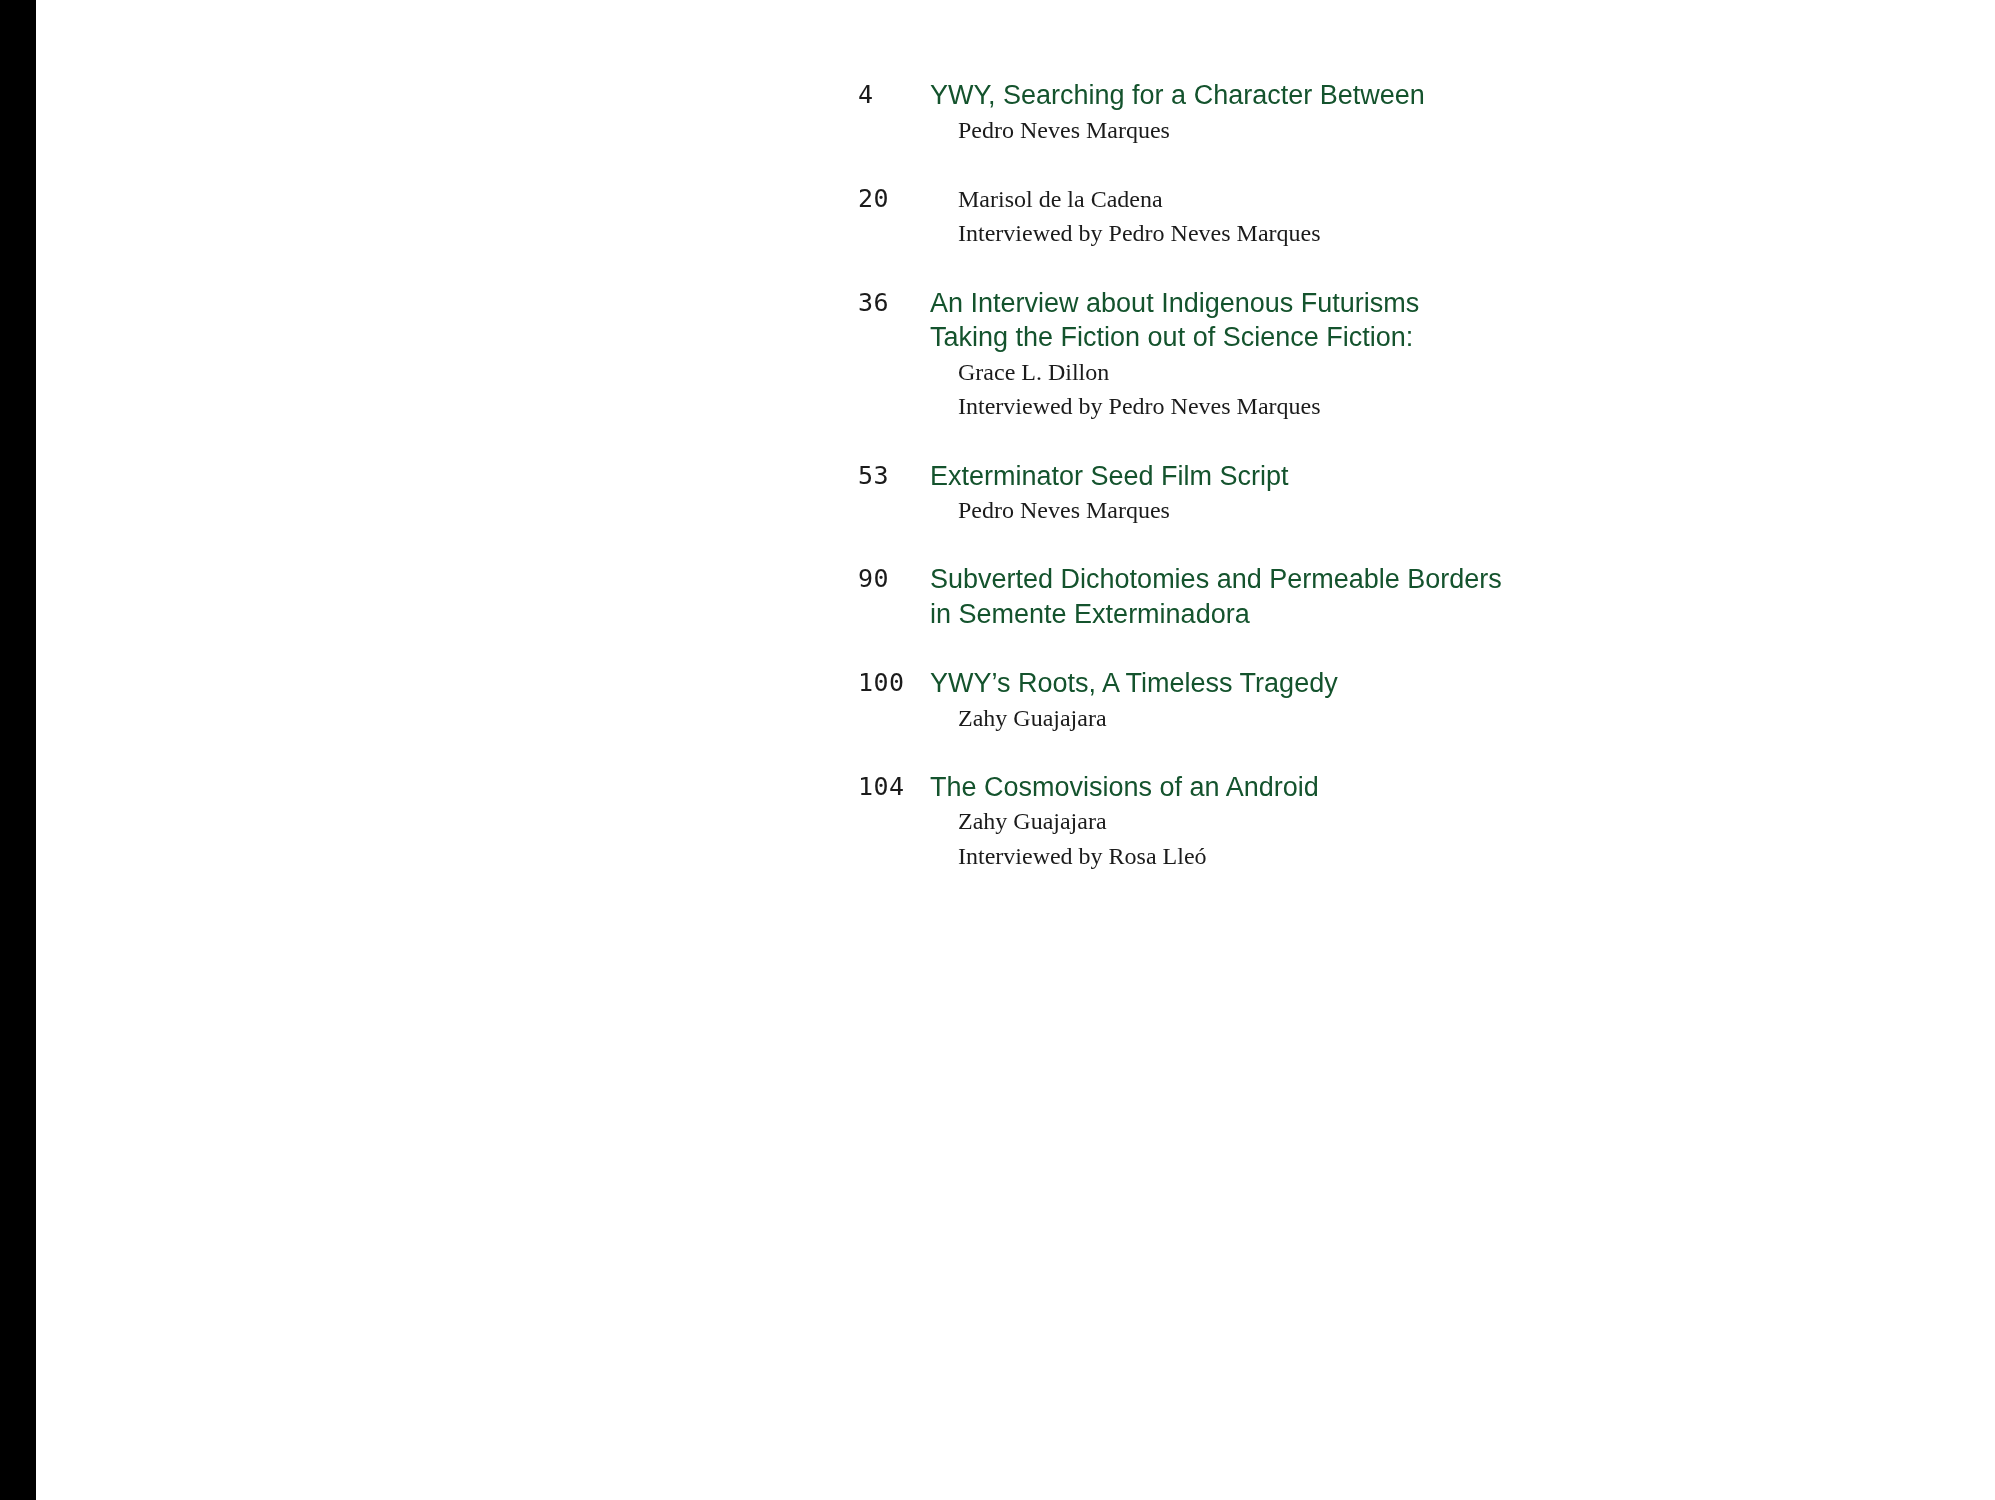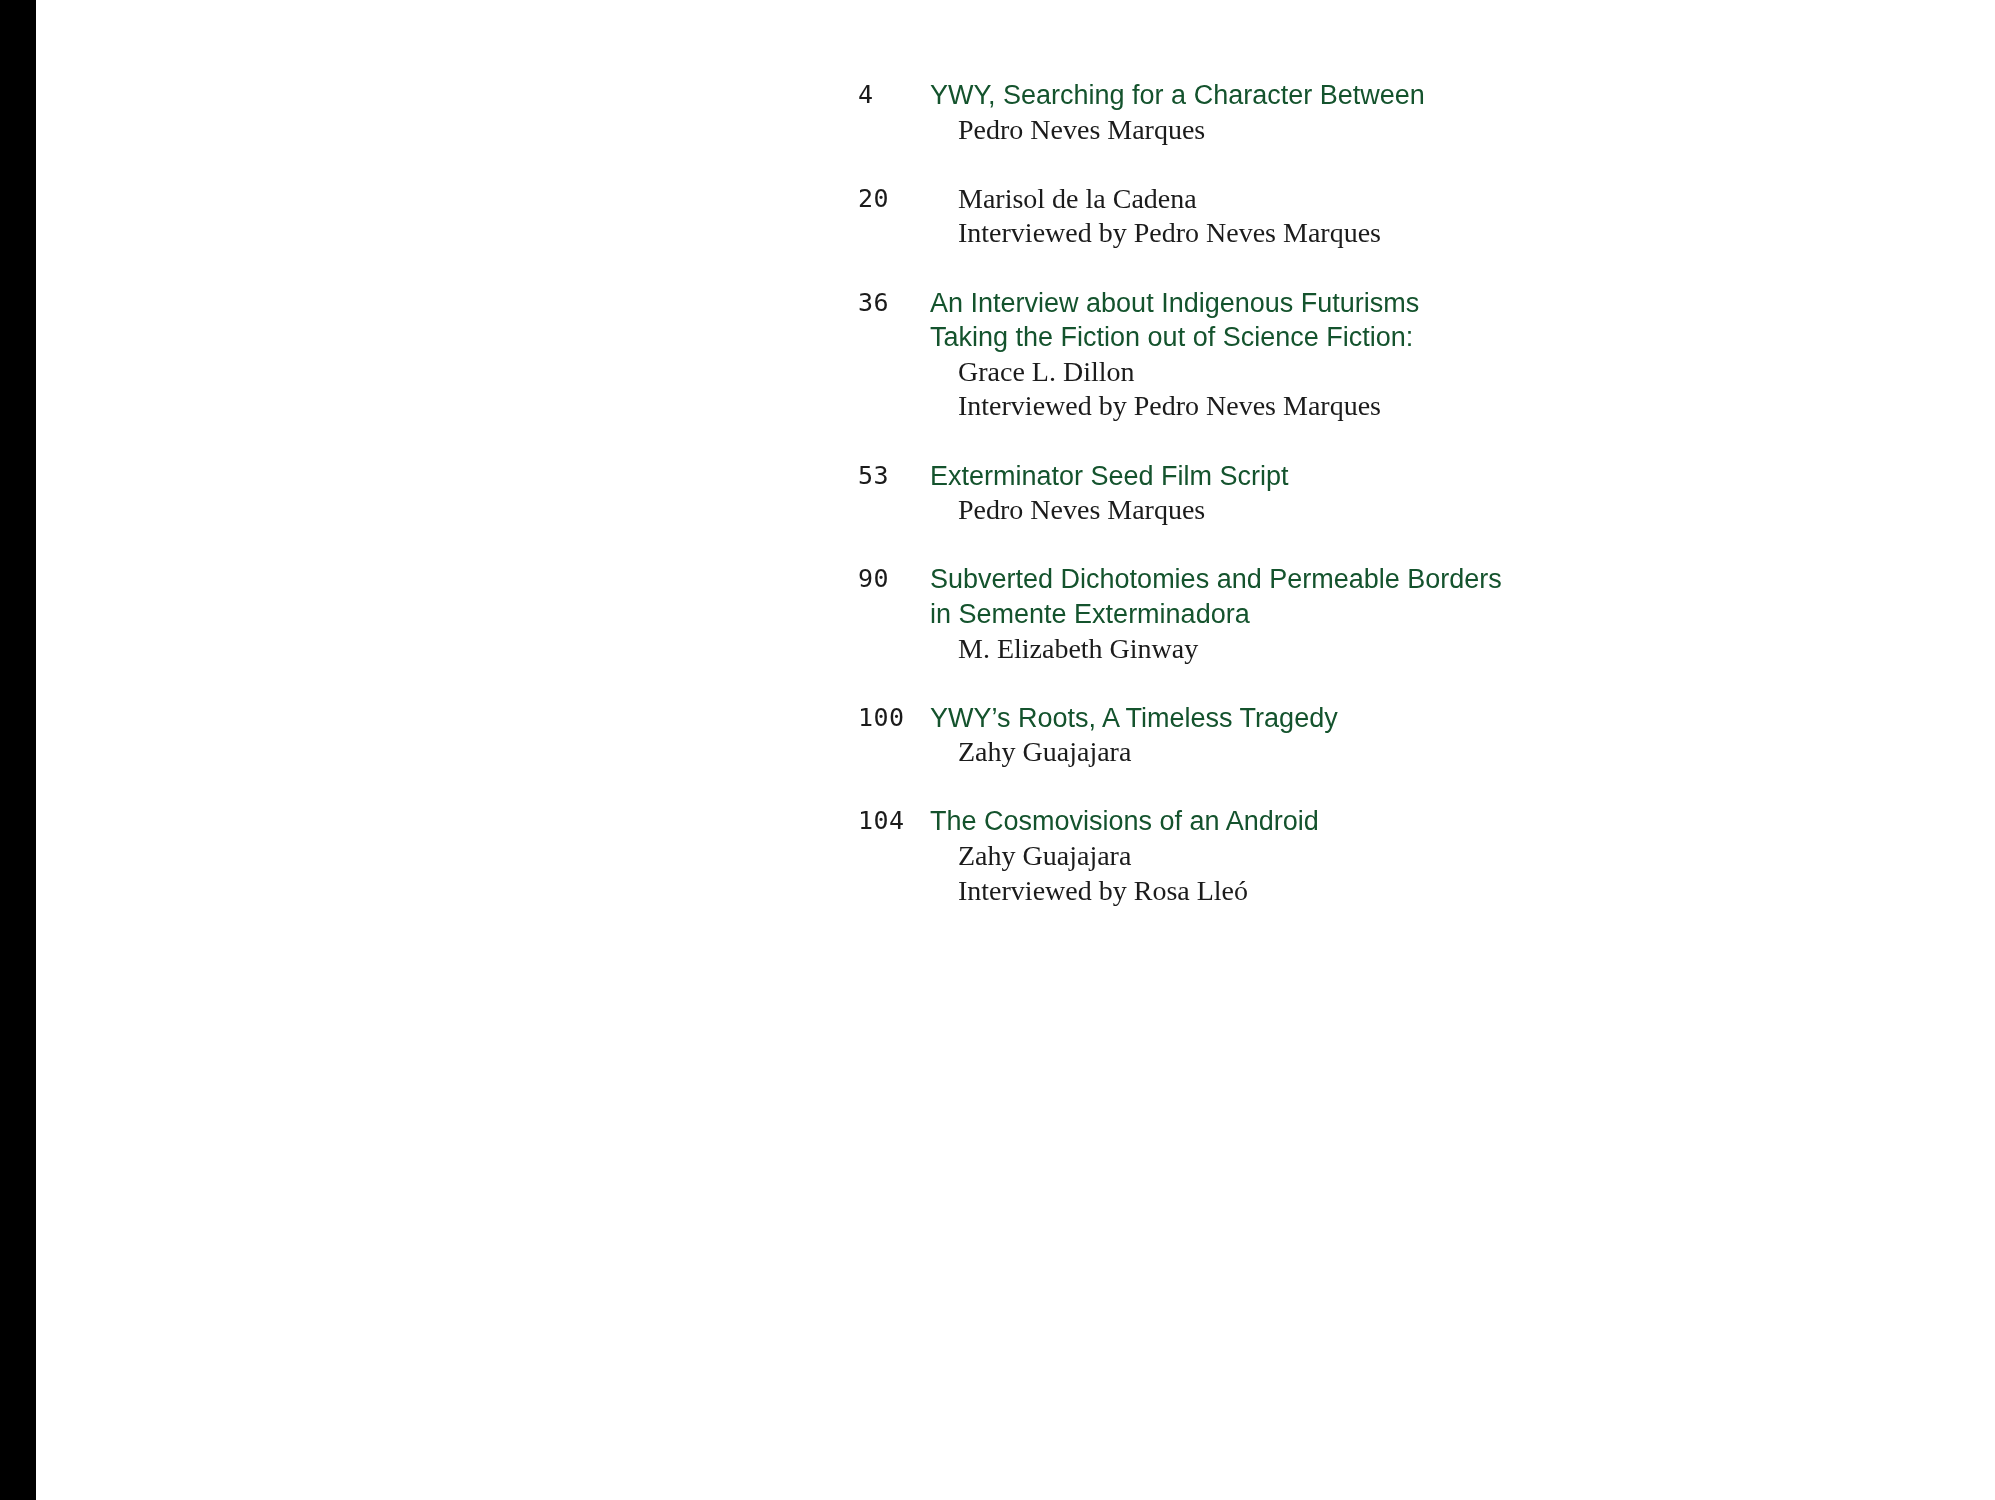--- a/index.html
+++ b/index.html
@@ -51,21 +51,21 @@
   .title-line {
     font-family: "Liberation Sans", sans-serif;
     font-size: 27px;
     line-height: 34.6px;
     color: #14532d;
   }
   .title-line .italic {
   }
   .credit-line {
     font-family: "Liberation Serif", serif;
-    font-size: 28px;
+    font-size: 24px;
     line-height: 34.6px;
     color: #1b1b1b;
     padding-left: 28px;
   }
 </style>
 </head>
 <body>
 
 <div class="page">
   <div class="spine"></div>
@@ -102,21 +102,20 @@
           <div class="title-line"><span class="italic">Exterminator Seed</span><span> Film Script</span></div>
           <div class="credit-line">Pedro Neves Marques</div>
         </div>
   </div>
 
   <div class="entry">
     <div class="entry-number">90</div>
     <div class="entry-body">
           <div class="title-line"><span>Subverted Dichotomies and Permeable Borders</span></div>
           <div class="title-line"><span>in </span><span class="italic">Semente Exterminadora</span></div>
-          <div class="credit-line">M. Elizabeth Ginway</div>
         </div>
   </div>
 
   <div class="entry">
     <div class="entry-number">100</div>
     <div class="entry-body">
           <div class="title-line"><span>YWY’s Roots, A Timeless Tragedy</span></div>
           <div class="credit-line">Zahy Guajajara</div>
         </div>
   </div>

